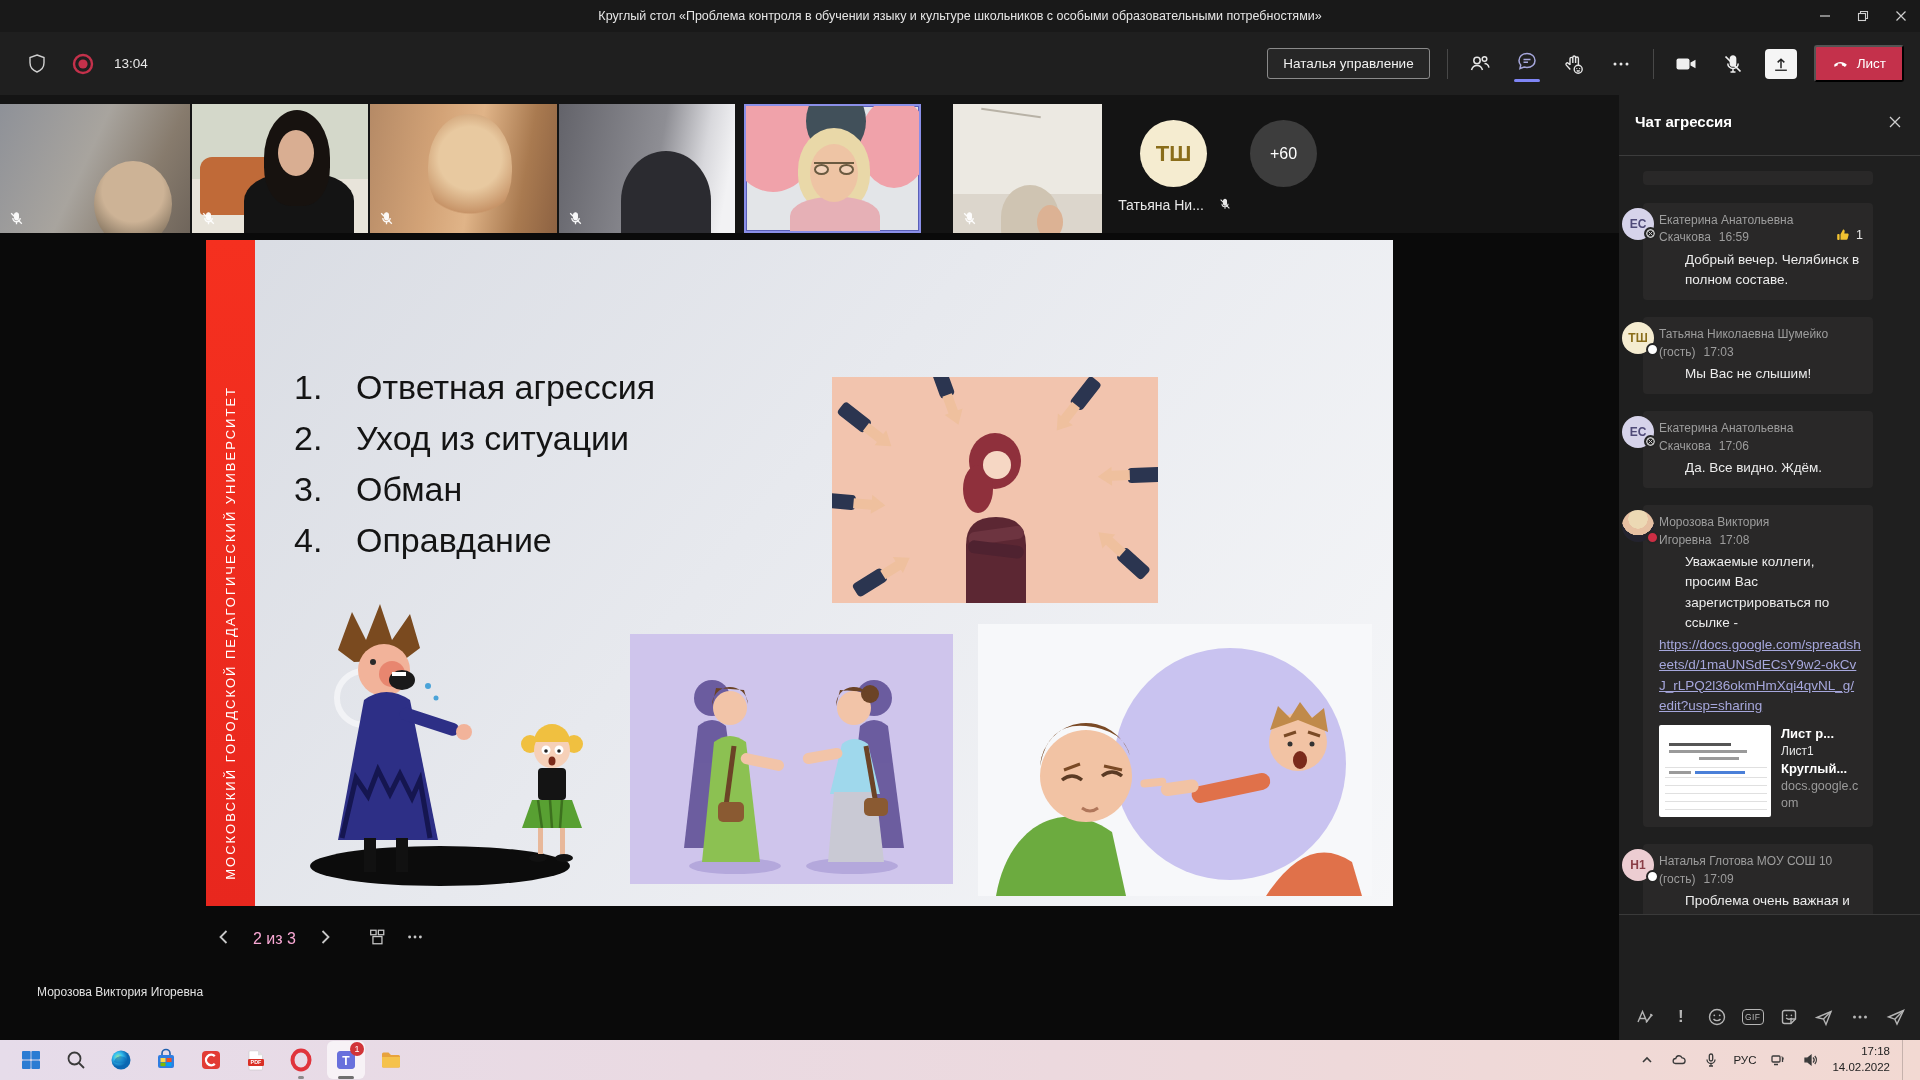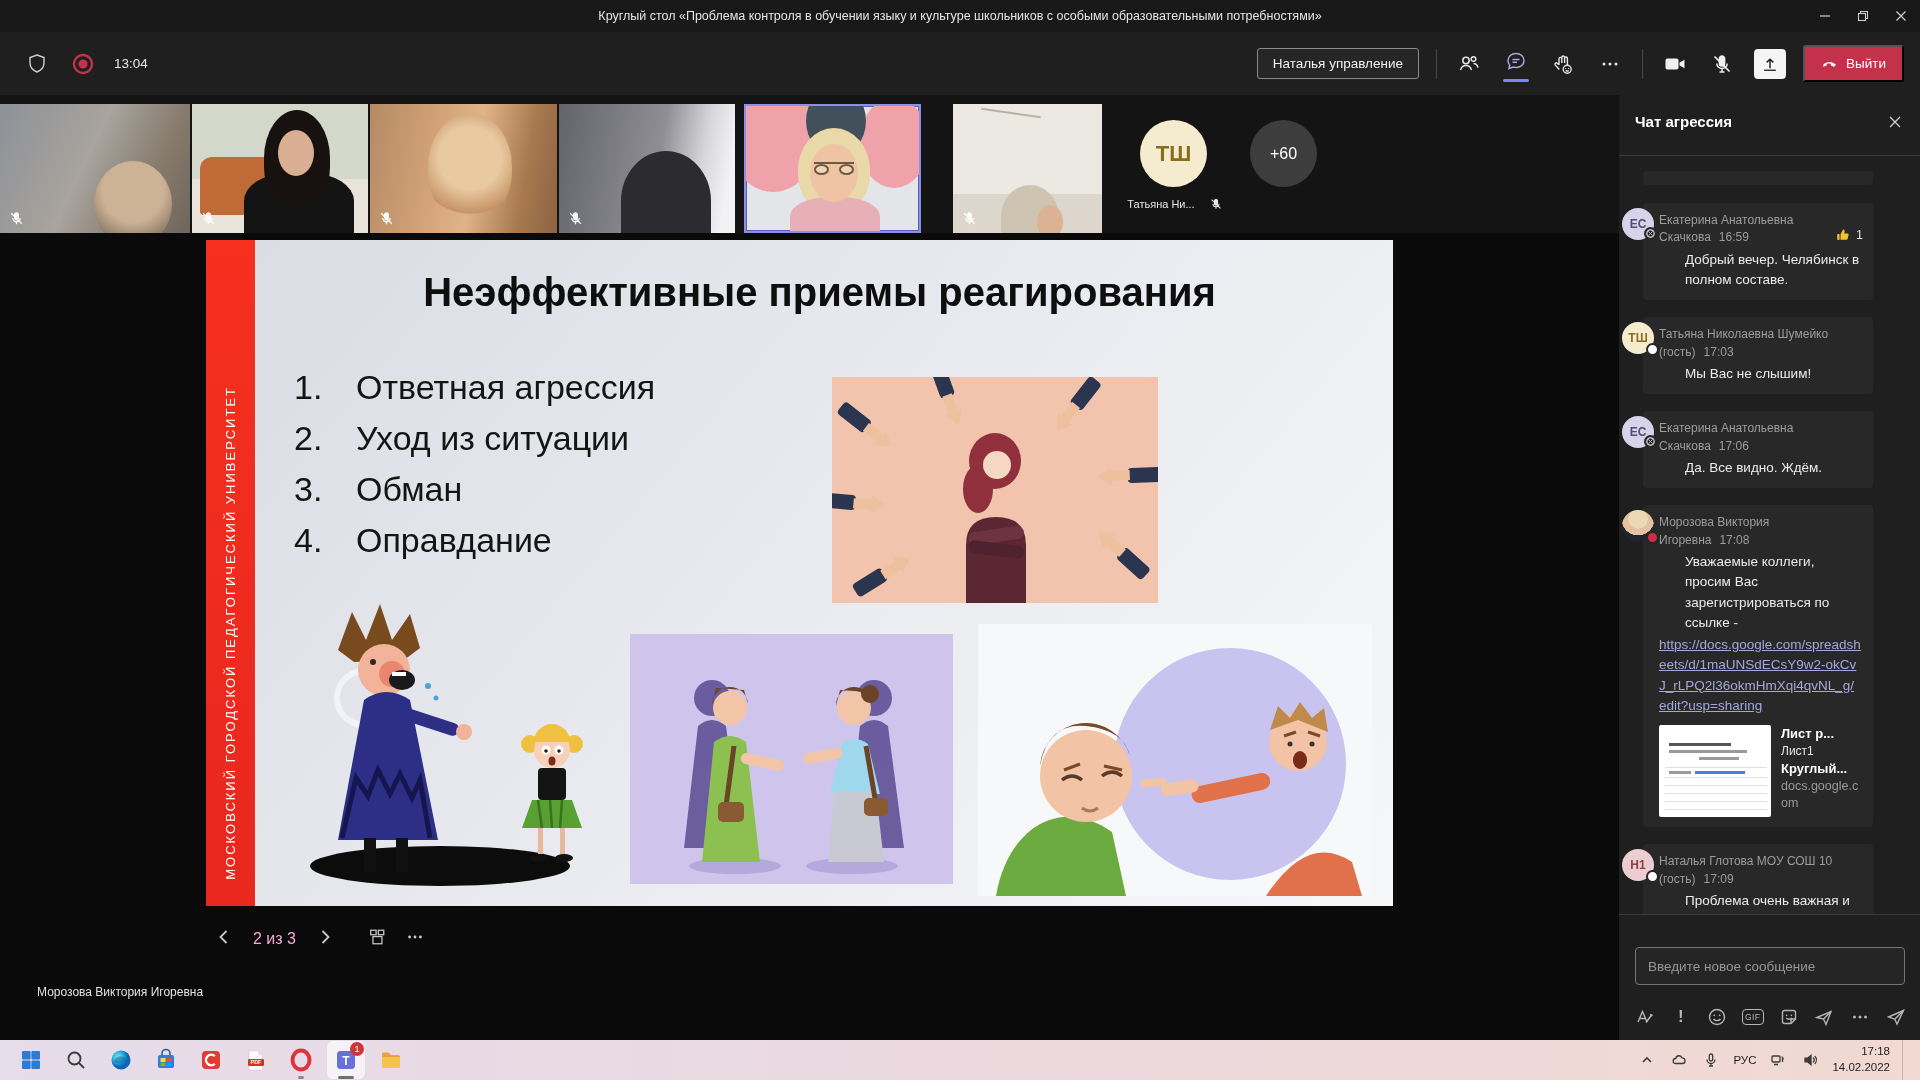--- a/index.html
+++ b/index.html
@@ -52,21 +52,21 @@
   .t5 .hair5 { position:absolute; left:52px; top:22px; width:72px; height:84px; border-radius:50% 50% 44% 44%; background:#e9d8a8; }
   .t5 .face5 { position:absolute; left:64px; top:38px; width:48px; height:58px; border-radius:50%; background:#eec4a4; }
   .t5 .glasses { position:absolute; left:68px; top:56px; width:40px; height:12px; border-top:2px solid #6a5a40; display:flex; justify-content:space-between; }
   .t5 .glasses i { width:15px; height:11px; border:2px solid #6a5a40; border-radius:50%; display:block; background:rgba(255,255,255,.25); }
   .t5 .shirt { position:absolute; left:44px; bottom:-8px; width:90px; height:42px; border-radius:45% 45% 0 0; background:#e6b0b6; }
   .t6 { left:953px; width:149px; background:linear-gradient(#ece9e2 0 70%,#dcd6cc 70% 100%); }
   .t6 .doorline { position:absolute; left:28px; top:8px; width:60px; height:2px; background:#b8b2a6; transform:rotate(8deg); }
   .t6 .grayhair { position:absolute; left:48px; bottom:-16px; width:58px; height:64px; border-radius:50% 50% 30% 30%; background:#cfc4b2; }
   .t6 .face6 { position:absolute; left:84px; bottom:-6px; width:26px; height:34px; border-radius:50%; background:#dcb294; }
   .audio-avatar { position:absolute; left:1140px; top:25px; width:67px; height:67px; border-radius:50%; background:#f5ecd0; color:#8a6d1a; font-size:22px; font-weight:bold; display:flex; align-items:center; justify-content:center; }
-  .audio-name { position:absolute; left:1100px; top:102px; width:150px; display:flex; align-items:center; justify-content:center; gap:14px; color:#e8e8e8; font-size:11px; }
+  .audio-name { position:absolute; left:1100px; top:102px; width:150px; display:flex; justify-content:center; gap:14px; color:#e8e8e8; font-size:14px; }
   .audio-name svg { width:14px; height:14px; }
   .overflow-bubble { position:absolute; left:1250px; top:25px; width:67px; height:67px; border-radius:50%; background:#3d3d3d; color:#fff; font-size:16px; display:flex; align-items:center; justify-content:center; }
 
   
   #stage { position:absolute; left:0; top:233px; width:1619px; height:807px; background:#0a0a0a; }
   #slide { position:absolute; left:206px; top:7px; width:1187px; height:666px; background:linear-gradient(130deg,#d9dce3 0%,#e7e9ee 45%,#f6f7f9 100%); overflow:hidden; }
   .deco-ring { position:absolute; border:10px solid rgba(255,255,255,.55); border-radius:50%; }
   .ring1 { width:150px; height:150px; left:745px; top:160px; }
   .ring2 { width:60px; height:60px; left:128px; top:428px; border-width:6px; }
   #redbar { position:absolute; left:0; top:0; width:49px; height:666px; background:linear-gradient(180deg,#f5301f 0%,#e8271e 100%); display:flex; align-items:center; justify-content:center; }
@@ -239,21 +239,21 @@
       <span class="share-btn">
         <svg viewBox="0 0 24 24" fill="none" stroke="#222" stroke-width="1.8">
             <path d="M12 17V6.5M8 10l4-3.8L16 10"></path>
             <path d="M5 19.5h14" stroke-width="1.6"></path>
           </svg>
       </span>
       <button class="leave-btn">
         <svg viewBox="0 0 24 24">
             <path d="M3 13.6c5.6-5 12.4-5 18 0l-2.7 3.2c-1.3-1-2.7-1.7-4.2-2l-.4-2.5c-1.8-.4-3.6-.4-5.4 0l-.4 2.5c-1.5.3-2.9 1-4.2 2z" fill="#fff"></path>
           </svg>
-        <span>Выйти</span>
+        <span>Лист</span>
       </button>
     </div>
   </div>
 
   <div id="strip">
     <div class="tile t1">
       <span class="face"></span>
       <span class="micwrap"><svg viewBox="0 0 24 24" fill="none" stroke="#fff" stroke-width="1.8">
             <path d="M12 4a2.6 2.6 0 0 1 2.6 2.6v4.8a2.6 2.6 0 0 1-5.2 0V6.6A2.6 2.6 0 0 1 12 4z" fill="#fff"></path>
             <path d="M6.8 11.4a5.2 5.2 0 0 0 10.4 0M12 16.6V20"></path>
@@ -321,21 +321,20 @@
     <div class="overflow-bubble">+60</div>
   </div>
 
   <div id="stage">
     <div id="slide">
       <span class="deco-ring ring1"></span>
       <span class="deco-ring ring2"></span>
       <div id="redbar">
         <span class="vtext">МОСКОВСКИЙ ГОРОДСКОЙ ПЕДАГОГИЧЕСКИЙ УНИВЕРСИТЕТ</span>
       </div>
-      <div class="slide-title">Неэффективные приемы реагирования</div>
       <ol class="slide-list">
         <li>
             <span>Ответная агрессия</span>
           </li>
         <li>
             <span>Уход из ситуации</span>
           </li>
         <li>
             <span>Обман</span>
           </li>
@@ -566,21 +565,20 @@
       </div>
 
       <div class="msg">
         <span class="avatar av-n1">Н1</span>
         <span class="presence p-white" style="position:absolute; left:3px; top:26px;"></span>
         <div class="msg-meta"><span>Наталья Глотова МОУ СОШ 10 (гость)</span><span class="time">17:09</span></div>
         <div class="msg-body">Проблема очень важная и требует внимания со стороны</div>
       </div>
     </div>
 
-    <input id="composer-input" placeholder="Введите новое сообщение" style="">
 
     <div id="composer-icons">
       <span class="cicon">
         <svg viewBox="0 0 20 20" fill="none" stroke="#b5b5b5" stroke-width="1.4">
             <path d="M3 15L7.5 4.5 12 15M4.8 11.5h5.4"></path>
             <path d="M11 15.5L17 7.5" stroke-width="1.6"></path>
             <path d="M15.8 6.6l2 1.6-1 1.3-2-1.6z" fill="#b5b5b5" stroke="none"></path>
           </svg>
       </span>
       <span class="cicon bang">!</span>

